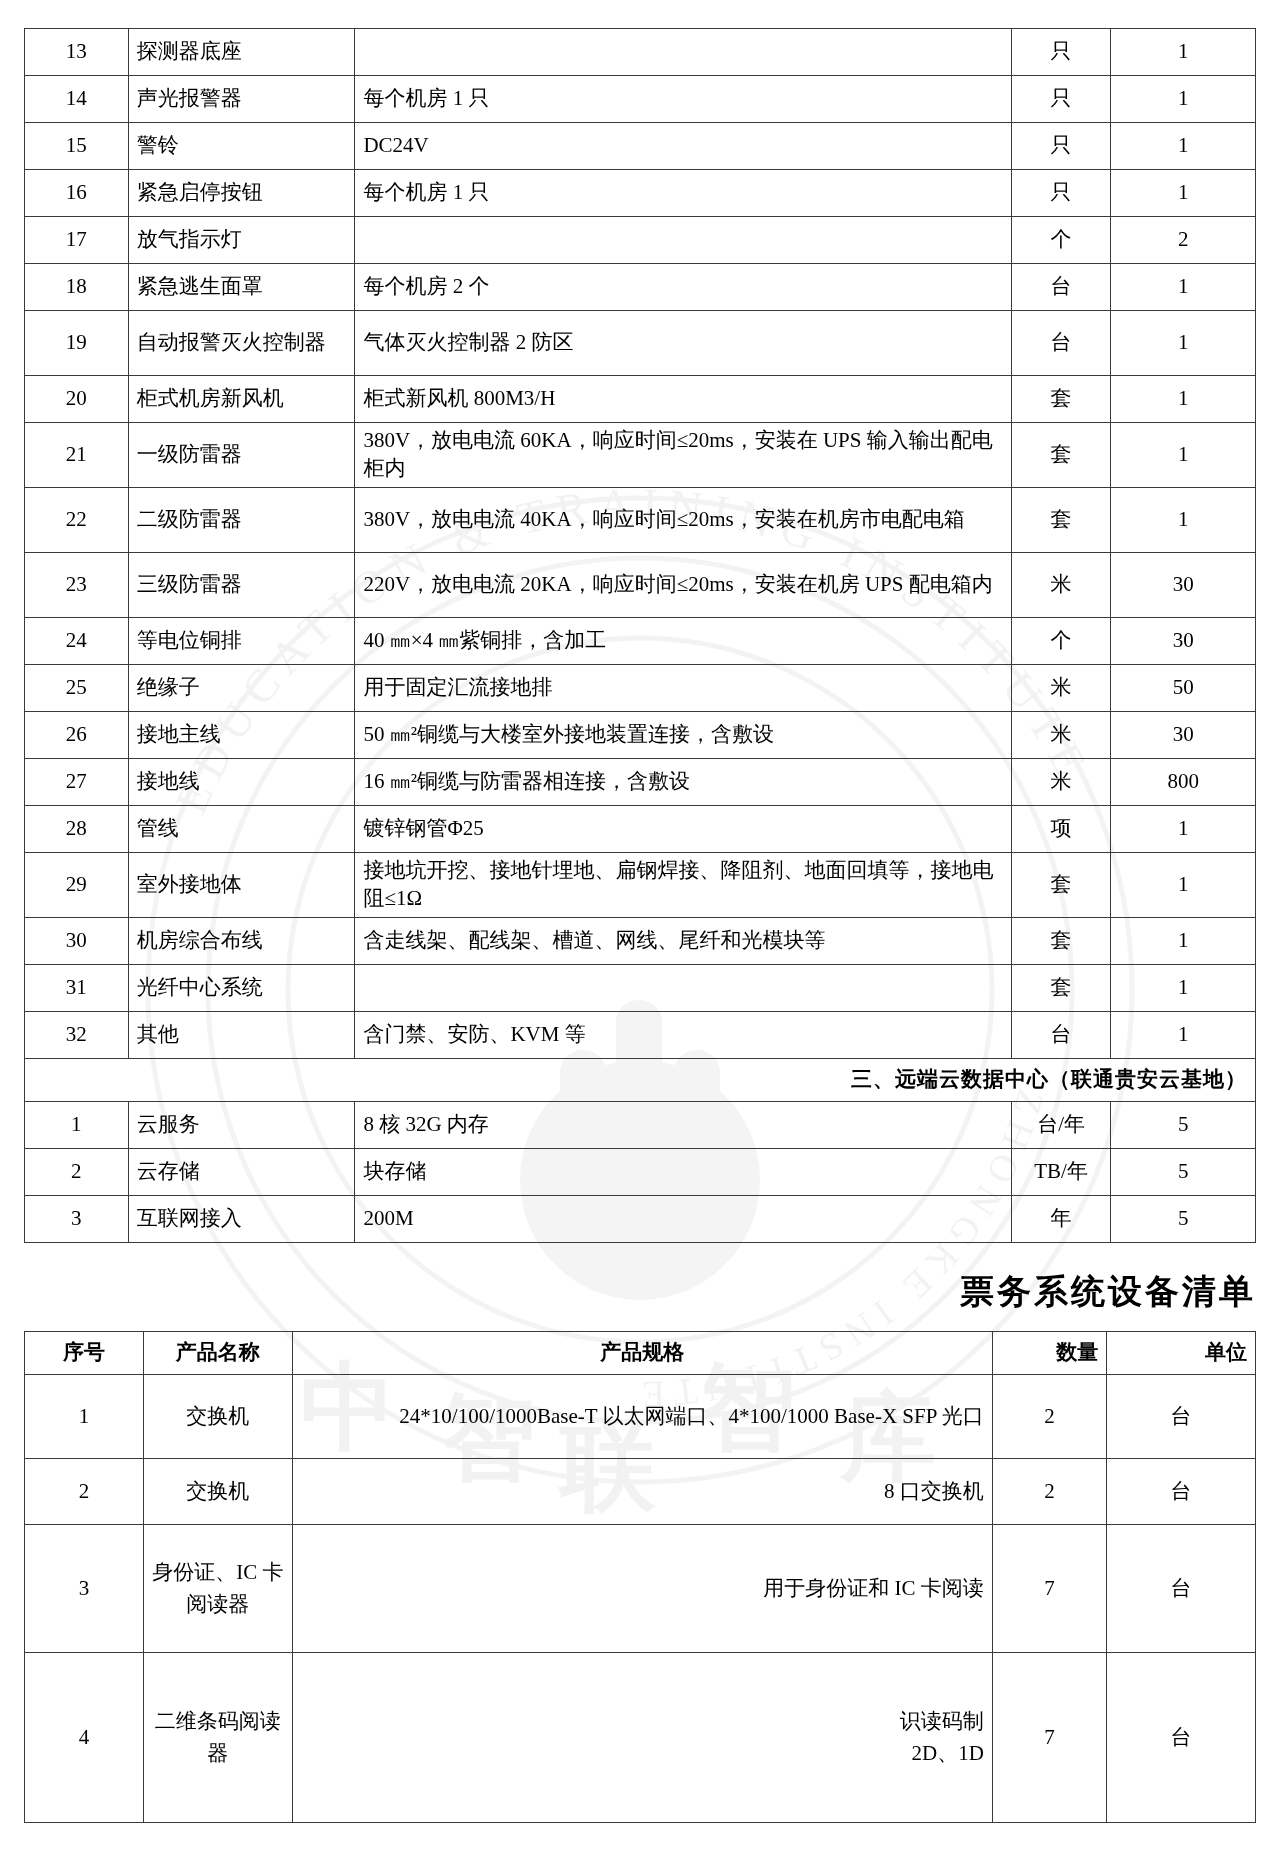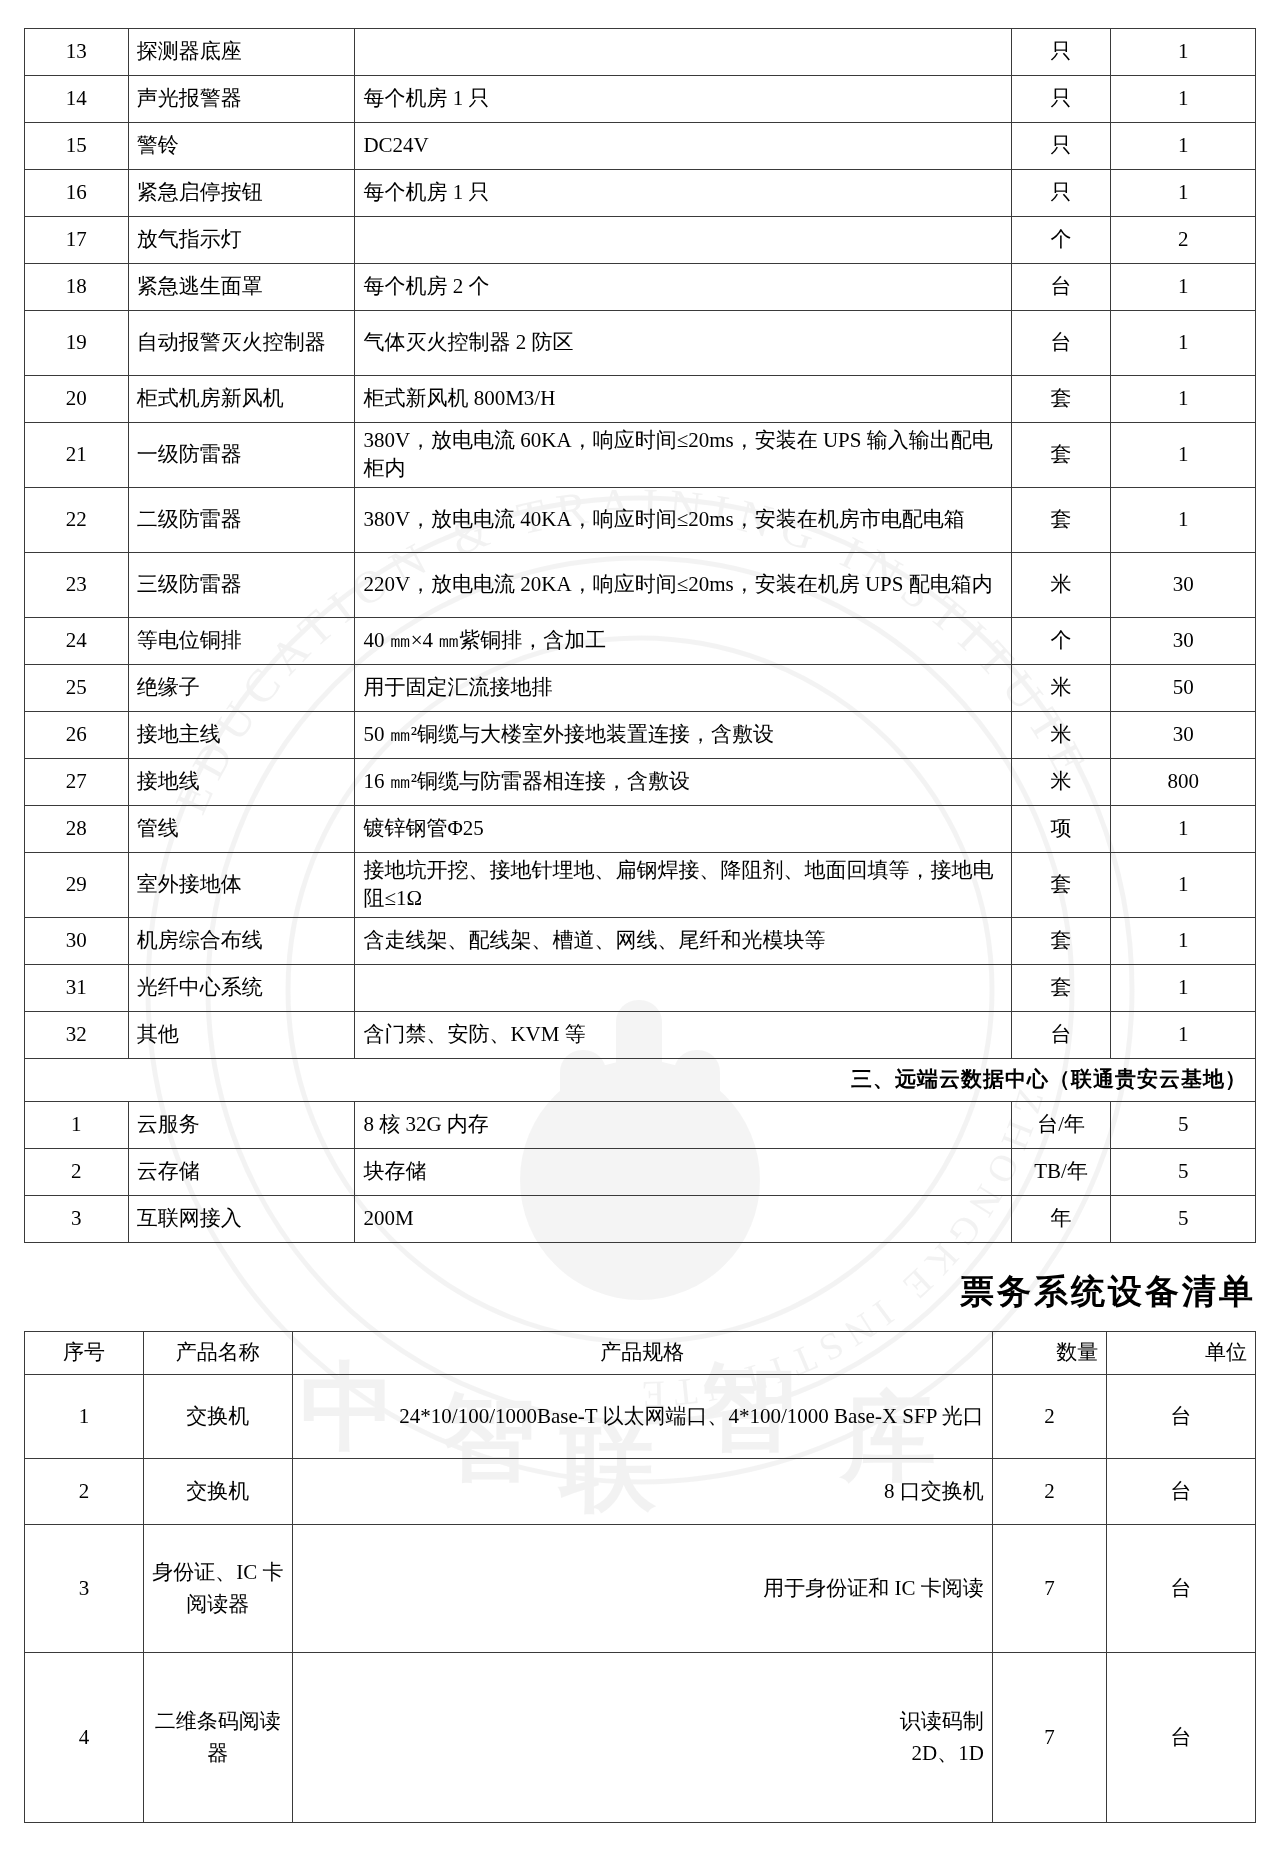--- a/index.html
+++ b/index.html
@@ -78,21 +78,21 @@
   }
 
   
   .t2 .h-no   { width: 104px; text-align: center; }
   .t2 .h-name { width: 130px; text-align: center; }
   .t2 .h-spec { width: 612px; text-align: center; }
   .t2 .h-qty  { width: 100px; text-align: right; }
   .t2 .h-unit { width: 130px; text-align: right; }
 
   .t2 th {
-    font-weight: normal;
+    font-weight: bold;
     font-size: 21px;
     height: 34px;
     padding: 3px 0;
     margin-left: 40px;
   }
   .t2 td.cell-no   { text-align: center; }
   .t2 td.cell-name { text-align: center; }
   .t2 td.cell-spec { text-align: right; padding-left: 14px; }
   .t2 td.cell-qty  { text-align: center; }
   .t2 td.cell-unit { text-align: center; }

